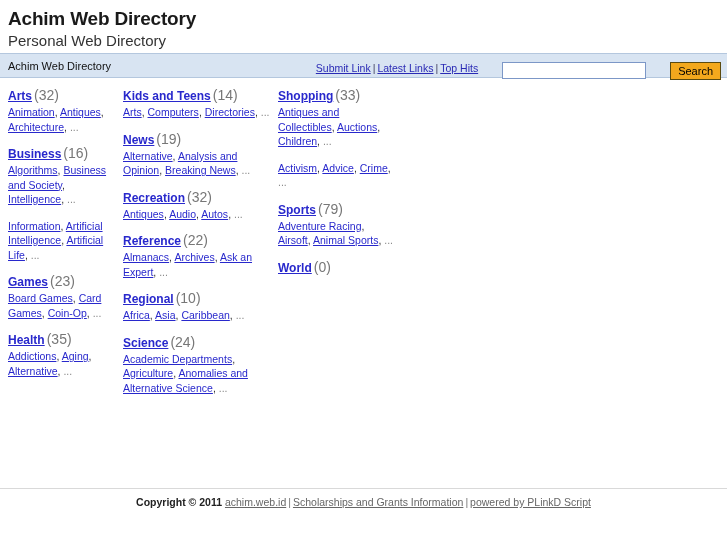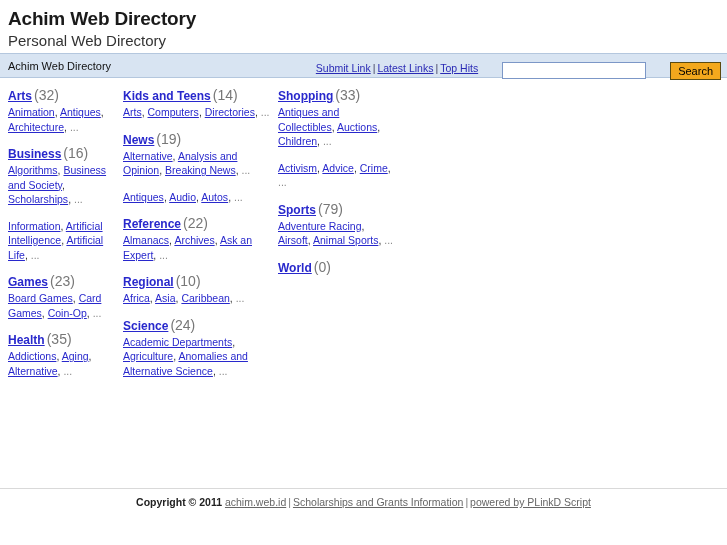--- a/index.html
+++ b/index.html
@@ -189,21 +189,21 @@
 
 <div class="content">
   <div class="cat-columns" id="cat-columns">
       <div class="cat-col cat-col-0">
         <div class="cat-block">
           <div class="cat-head"><a href="#" class="cat-name">Arts</a><span class="cat-count">(32)</span></div>
           <div class="cat-subs"><a href="#">Animation</a><span class="comma">, </span><a href="#">Antiques</a><span class="comma">, </span><a href="#">Architecture</a><span class="comma">, </span><span class="ellipsis">...</span></div>
         </div>
         <div class="cat-block">
           <div class="cat-head"><a href="#" class="cat-name">Business</a><span class="cat-count">(16)</span></div>
-          <div class="cat-subs"><a href="#">Algorithms</a><span class="comma">, </span><a href="#">Business and Society</a><span class="comma">, </span><a href="#">Scholarships</a><span class="comma">, </span><span class="ellipsis">...</span></div>
+          <div class="cat-subs"><a href="#">Algorithms</a><span class="comma">, </span><a href="#">Business and Society</a><span class="comma">, </span><a href="#">Intelligence</a><span class="comma">, </span><span class="ellipsis">...</span></div>
         </div>
         <div class="cat-block">
           <div class="cat-subs"><a href="#">Information</a><span class="comma">, </span><a href="#">Artificial Intelligence</a><span class="comma">, </span><a href="#">Artificial Life</a><span class="comma">, </span><span class="ellipsis">...</span></div>
         </div>
         <div class="cat-block">
           <div class="cat-head"><a href="#" class="cat-name">Games</a><span class="cat-count">(23)</span></div>
           <div class="cat-subs"><a href="#">Board Games</a><span class="comma">, </span><a href="#">Card Games</a><span class="comma">, </span><a href="#">Coin-Op</a><span class="comma">, </span><span class="ellipsis">...</span></div>
         </div>
         <div class="cat-block">
           <div class="cat-head"><a href="#" class="cat-name">Health</a><span class="cat-count">(35)</span></div>
@@ -213,20 +213,21 @@
       <div class="cat-col cat-col-1">
         <div class="cat-block">
           <div class="cat-head"><a href="#" class="cat-name">Kids and Teens</a><span class="cat-count">(14)</span></div>
           <div class="cat-subs"><a href="#">Arts</a><span class="comma">, </span><a href="#">Computers</a><span class="comma">, </span><a href="#">Directories</a><span class="comma">, </span><span class="ellipsis">...</span></div>
         </div>
         <div class="cat-block">
           <div class="cat-head"><a href="#" class="cat-name">News</a><span class="cat-count">(19)</span></div>
           <div class="cat-subs"><a href="#">Alternative</a><span class="comma">, </span><a href="#">Analysis and Opinion</a><span class="comma">, </span><a href="#">Breaking News</a><span class="comma">, </span><span class="ellipsis">...</span></div>
         </div>
         <div class="cat-block">
+          <div class="cat-head"><a href="#" class="cat-name">Recreation</a><span class="cat-count">(32)</span></div>
           <div class="cat-subs"><a href="#">Antiques</a><span class="comma">, </span><a href="#">Audio</a><span class="comma">, </span><a href="#">Autos</a><span class="comma">, </span><span class="ellipsis">...</span></div>
         </div>
         <div class="cat-block">
           <div class="cat-head"><a href="#" class="cat-name">Reference</a><span class="cat-count">(22)</span></div>
           <div class="cat-subs"><a href="#">Almanacs</a><span class="comma">, </span><a href="#">Archives</a><span class="comma">, </span><a href="#">Ask an Expert</a><span class="comma">, </span><span class="ellipsis">...</span></div>
         </div>
         <div class="cat-block">
           <div class="cat-head"><a href="#" class="cat-name">Regional</a><span class="cat-count">(10)</span></div>
           <div class="cat-subs"><a href="#">Africa</a><span class="comma">, </span><a href="#">Asia</a><span class="comma">, </span><a href="#">Caribbean</a><span class="comma">, </span><span class="ellipsis">...</span></div>
         </div>

